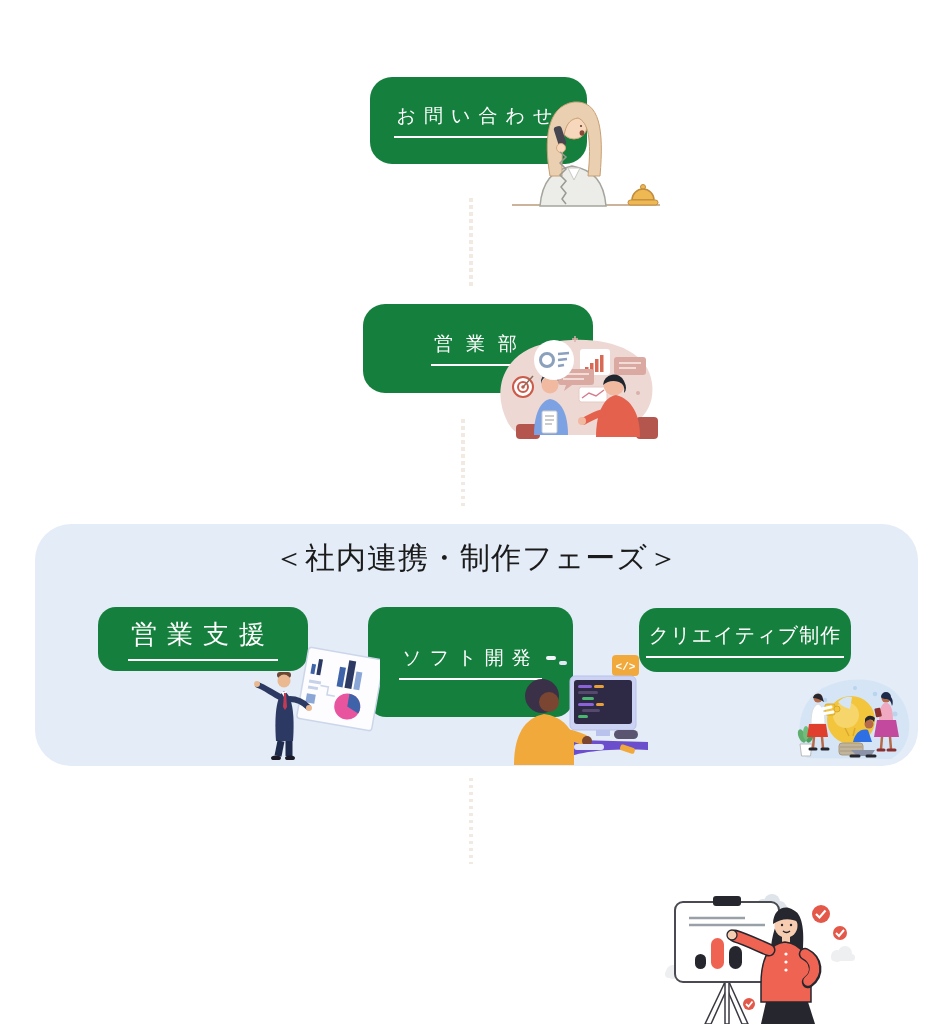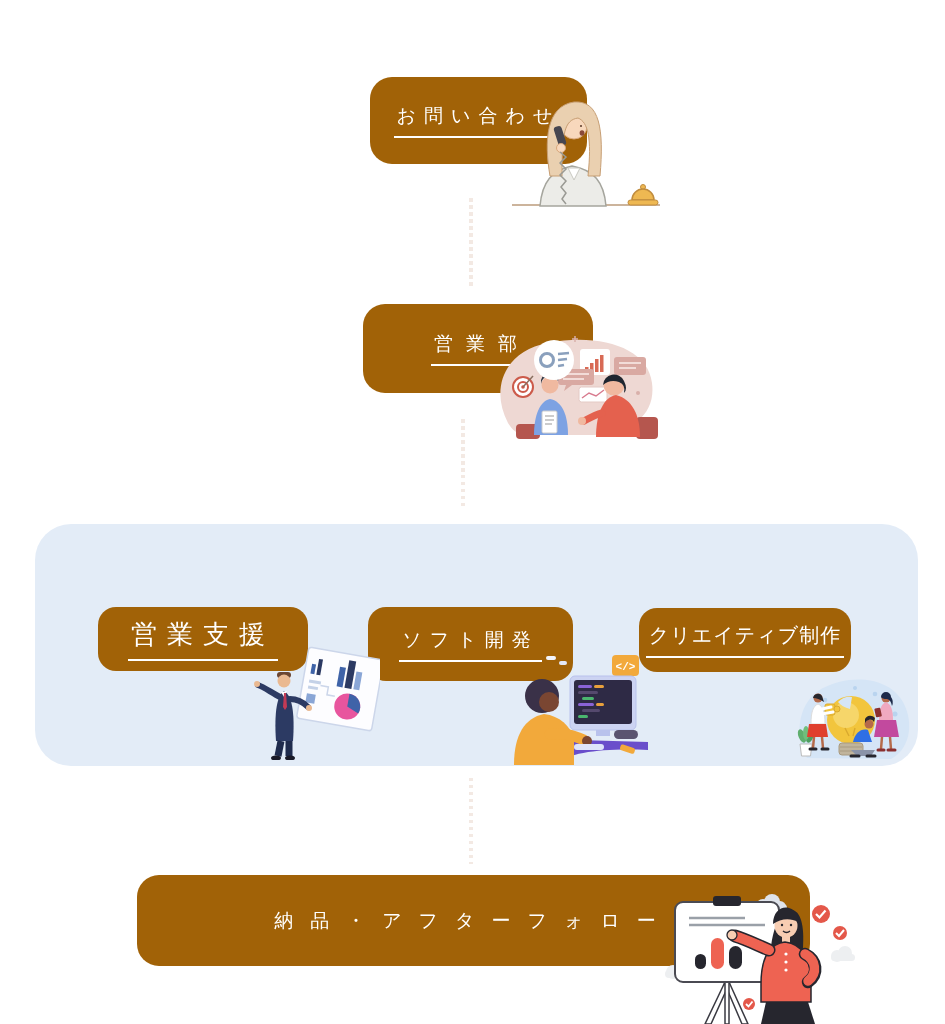--- a/index.html
+++ b/index.html
@@ -1,48 +1,49 @@
 <!DOCTYPE html>
 <html><head>
 <meta charset="utf-8">
 <style>
   html,body{margin:0;padding:0;background:#fff;}
   #canvas{position:relative;width:945px;height:1024px;background:#fff;overflow:hidden;
           font-family:"Liberation Sans",sans-serif;}
-  .node{position:absolute;background:#a16207;color:#fff;display:flex;align-items:center;
+  .node{position:absolute;background:#15803d;color:#fff;display:flex;align-items:center;
         justify-content:center;border-radius:22px;}
   .node .lbl{white-space:nowrap;}
   .node .ul{border-bottom:2px solid #fff;padding:0 3px 7px 3px;}
   #box1{left:370px;top:77px;width:217px;height:87px;font-size:19px;letter-spacing:8px;}
   #box2{left:363px;top:304px;width:222px;height:89px;font-size:19px;letter-spacing:13px;padding-left:8px;}
   #phase{position:absolute;left:35px;top:524px;width:883px;height:242px;background:#e3ecf7;
          border-radius:36px;}
   #phase-title{position:absolute;left:35px;top:538px;width:883px;text-align:center;
                font-size:30px;color:#1b1b1b;letter-spacing:1px;}
   #boxA{left:98px;top:607px;width:210px;height:64px;font-size:26px;letter-spacing:10px;border-radius:18px;}
-  #boxB{left:368px;top:607px;width:205px;height:74px;font-size:19px;letter-spacing:8px;border-radius:18px;}
+  #boxB{left:368px;top:607px;width:205px;height:110px;font-size:19px;letter-spacing:8px;border-radius:18px;}
   #boxC{left:639px;top:608px;width:212px;height:64px;font-size:20px;letter-spacing:1px;border-radius:18px;}
   #box4{left:137px;top:875px;width:673px;height:91px;font-size:19px;letter-spacing:17px;}
   .vdots{position:absolute;width:4px;
          background-image:repeating-linear-gradient(to bottom,#f3e9e3 0,#f3e9e3 3.5px,transparent 3.5px,transparent 7px);}
   #dots1{left:469px;top:198px;height:90px;}
   #dots2{left:461px;top:419px;height:88px;}
   #dots3{left:469px;top:778px;height:86px;}
   .illus{position:absolute;}
 </style>
 </head>
 <body>
 
 <div id="canvas">
 
   <div class="vdots" id="dots1"></div>
   <div class="vdots" id="dots2"></div>
   <div class="vdots" id="dots3"></div>
 
   <div id="phase"></div>
+  <div id="phase-title">＜社内連携・制作フェーズ＞</div>
 
   <div class="node" id="box1">
     <span class="lbl ul">お問い合わせ</span>
   </div>
 
   <div class="node" id="box2">
     <span class="lbl ul">営業部</span>
   </div>
 
   <div class="node" id="boxA">
@@ -50,23 +51,20 @@
   </div>
 
   <div class="node" id="boxB">
     <span class="lbl ul">ソフト開発</span>
   </div>
 
   <div class="node" id="boxC">
     <span class="lbl ul">クリエイティブ制作</span>
   </div>
 
-  <div class="node" id="box4">
-    <span class="lbl">納品・アフターフォロー</span>
-  </div>
 
   <svg class="illus" style="left:512px;top:86px" width="150" height="126" viewBox="0 0 150 126">
     <line x1="0" y1="119" x2="148" y2="119" stroke="#ccb49c" stroke-width="2"></line>
     <circle cx="62" cy="40" r="13" fill="#f8d8bc" stroke="#d9a87b" stroke-width="1"></circle>
     <ellipse cx="70" cy="47" rx="2.4" ry="2.8" fill="#8a4a3a"></ellipse>
     <circle cx="69" cy="40" r="1" fill="#5a3a2a"></circle>
     <path d="M28,120 C30,96 40,84 60,80 C82,84 92,96 94,120 Z" fill="#ecece8" stroke="#a5a59d" stroke-width="1.5"></path>
     <path d="M56,82 L62,94 L68,82 Z" fill="#ffffff" stroke="#c9c9c2" stroke-width="1"></path>
     <path d="M38,90 C32,55 34,20 62,16 C88,14 92,44 88,90 L76,90 C80,52 76,36 66,32 C52,34 50,48 50,90 Z" fill="#ead0b0" stroke="#c79e73" stroke-width="1"></path>
     <rect x="44" y="40" width="8" height="20" rx="3" fill="#464650" transform="rotate(-18 48 50)"></rect>

